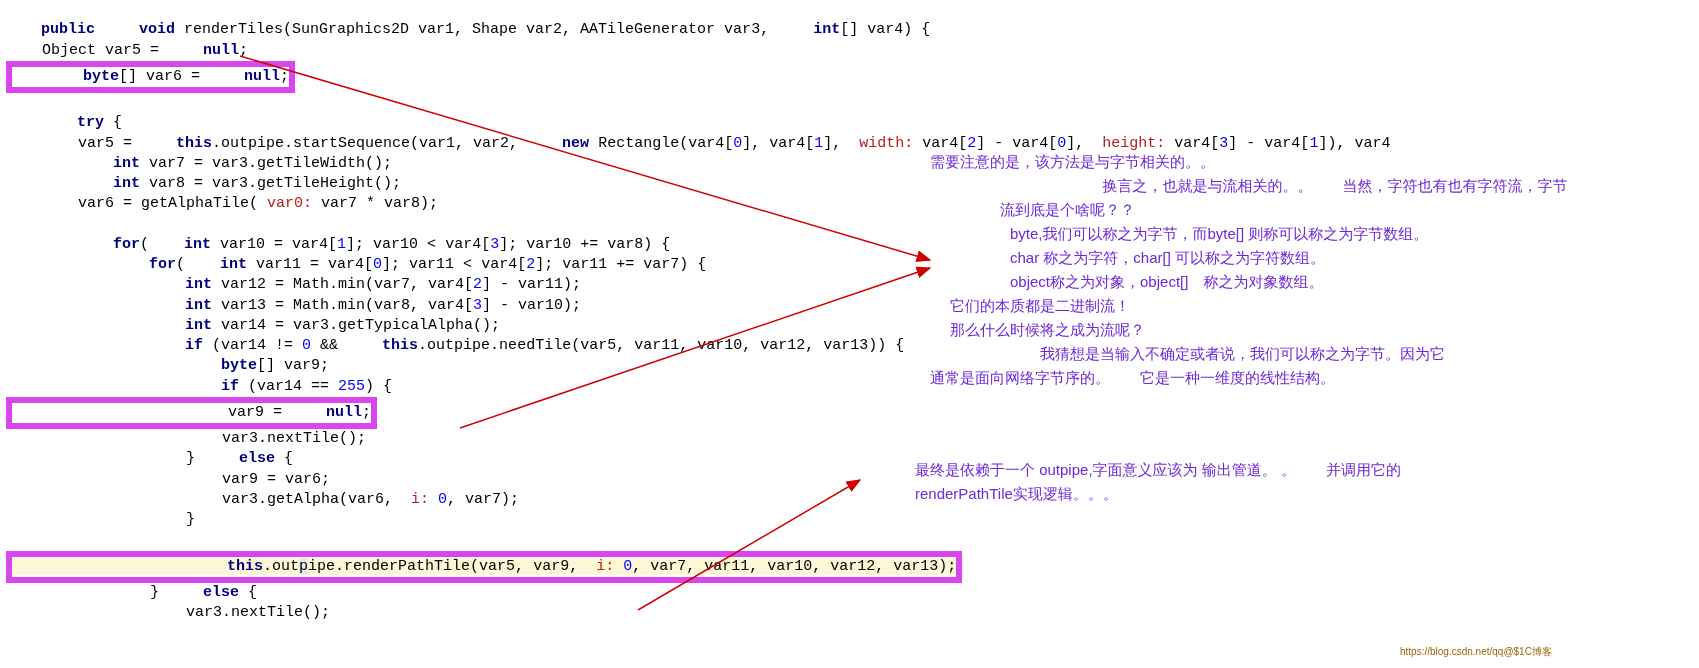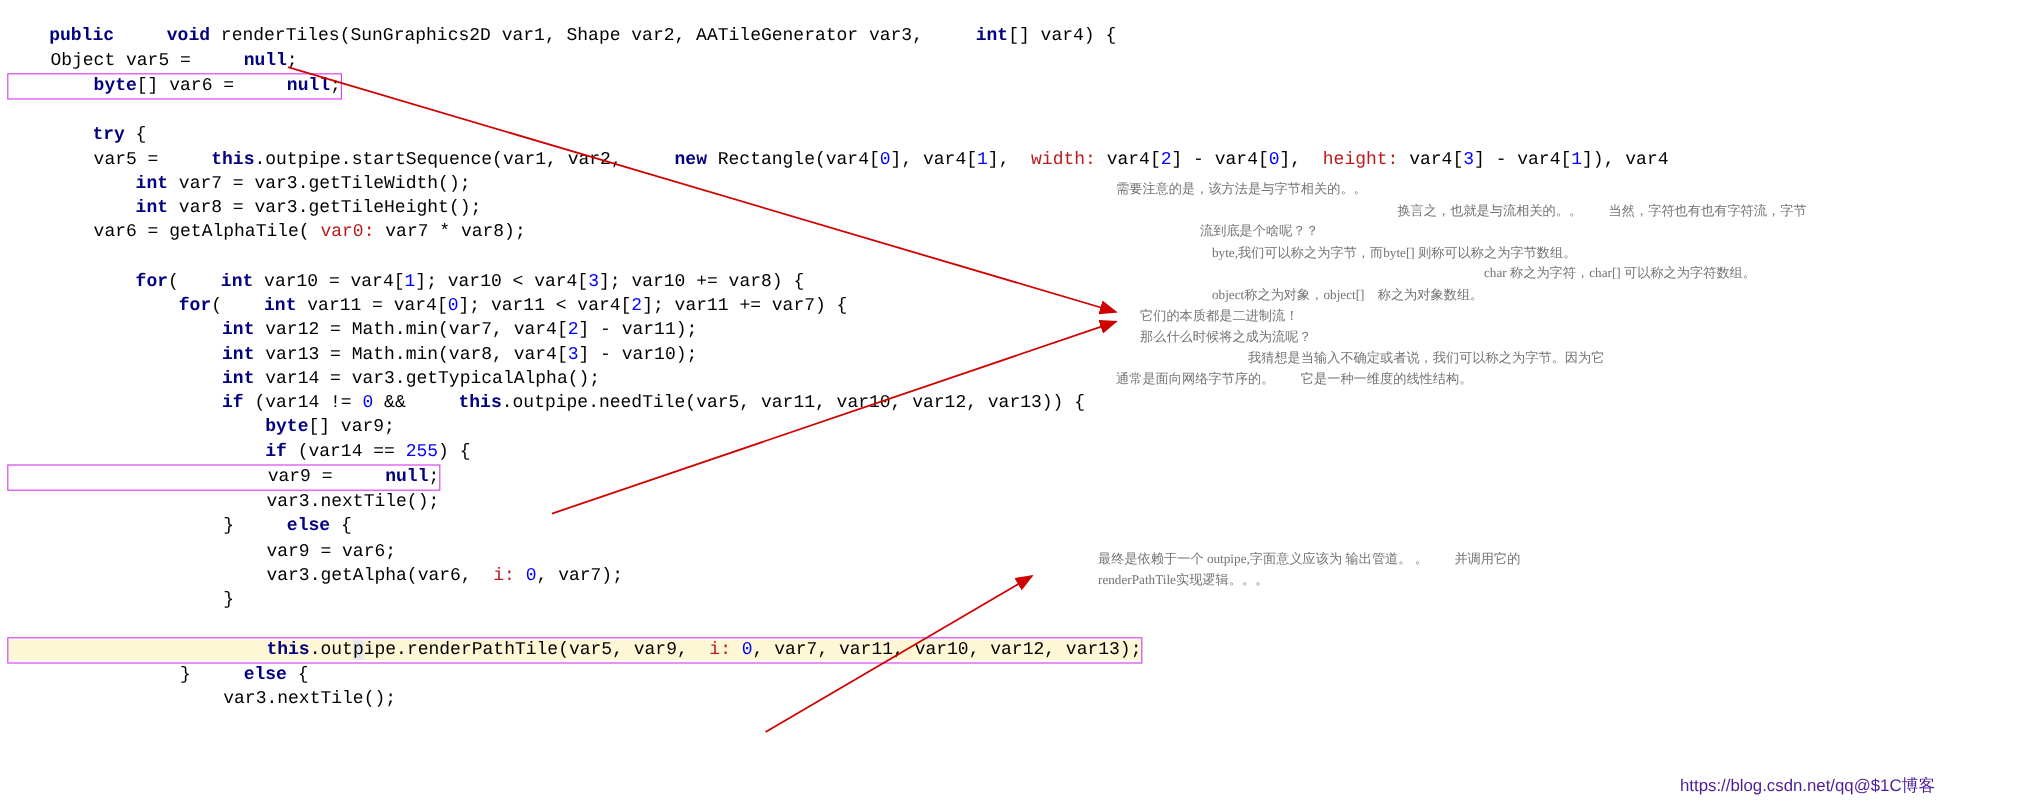--- a/index.html
+++ b/index.html
@@ -16,47 +16,47 @@
     overflow: hidden;
   }
   .code-area {
     padding: 0 6px;
     white-space: pre;
   }
   .kw { color: #000080; font-weight: bold; margin-left: 35px; }
   .num { color: #0000ff; }
   .hint { color: #b91c1c; font-style: normal; }
   .red-box {
-    border: 1px solid #d946ef;
+    border: 6px solid #d946ef;
     display: inline-block;
   }
   .annotation {
     position: absolute;
-    color: #737373;
-    font-family: Liberation Serif, serif;
-    font-size: 11px;
+    color: #6d28d9;
+    font-family: Liberation Sans, sans-serif;
+    font-size: 15px;
     line-height: 1.6;
   }
   svg.overlay {
     position: absolute;
     top: 0;
     left: 0;
     pointer-events: none;
   }
   .hl-yellow {
     background: #fdf7d6;
   }
   .hl-caret {
     background: #e8e8e8;
   }
   .watermark {
     position: absolute;
-    color: #4c1d95;
+    color: #a16207;
     font-family: Arial, sans-serif;
-    font-size: 14px;
+    font-size: 10px;
   }
 </style>
 </head>
 <body>
 
 <div class="code-area">
 <span class="kw">public</span><span class="kw"> void</span><span> renderTiles(SunGraphics2D var1, Shape var2, AATileGenerator var3, </span><span class="kw">int</span><span>[] var4) {</span>
 <span>    Object var5 = </span><span class="kw">null</span><span>;</span>
 <span class="red-box"><span class="kw">    byte</span><span>[] var6 = </span><span class="kw">null</span><span>;</span></span>
 <span></span>
@@ -84,21 +84,21 @@
 <span class="hl-yellow"><span class="red-box"><span class="kw">                    this</span><span>.out</span><span class="hl-caret">p</span><span>ipe</span><span>.renderPathTile(var5, var9, </span><span class="hint"> i: </span><span class="num">0</span><span>, var7, var11, var10, var12, var13);</span></span></span>
 <span>                } </span><span class="kw">else</span><span> {</span>
 <span>                    var3.nextTile();</span>
 </div>
 
 <div class="annotation" style="left:930px; top:150px; width:760px;">
   <div>需要注意的是，该方法是与字节相关的。。</div>
   <div style="padding-left:50px;text-align:center;">换言之，也就是与流相关的。。　　当然，字符也有也有字符流，字节</div>
   <div style="padding-left:70px;">流到底是个啥呢？？</div>
   <div style="padding-left:80px;">byte,我们可以称之为字节，而byte[] 则称可以称之为字节数组。</div>
-  <div style="padding-left:80px;text-align:center;">char 称之为字符，char[] 可以称之为字符数组。</div>
+  <div style="padding-left:80px;">char 称之为字符，char[] 可以称之为字符数组。</div>
   <div style="padding-left:80px;">object称之为对象，object[]　称之为对象数组。</div>
   <div style="padding-left:20px;">它们的本质都是二进制流！</div>
   <div style="padding-left:20px;">那么什么时候将之成为流呢？</div>
   <div style="padding-left:110px;">我猜想是当输入不确定或者说，我们可以称之为字节。因为它</div>
   <div>通常是面向网络字节序的。　　它是一种一维度的线性结构。</div>
 </div>
 
 <div class="annotation" style="left:915px; top:458px; width:760px;">
   <div>最终是依赖于一个 outpipe,字面意义应该为 输出管道。 。　　并调用它的</div>
   <div>renderPathTile实现逻辑。。。</div>

